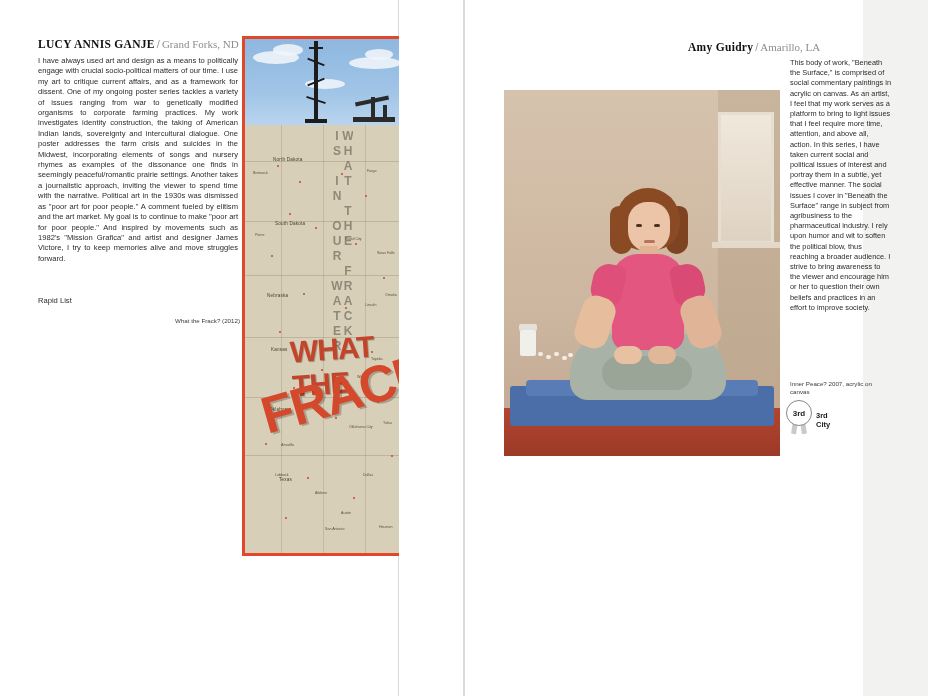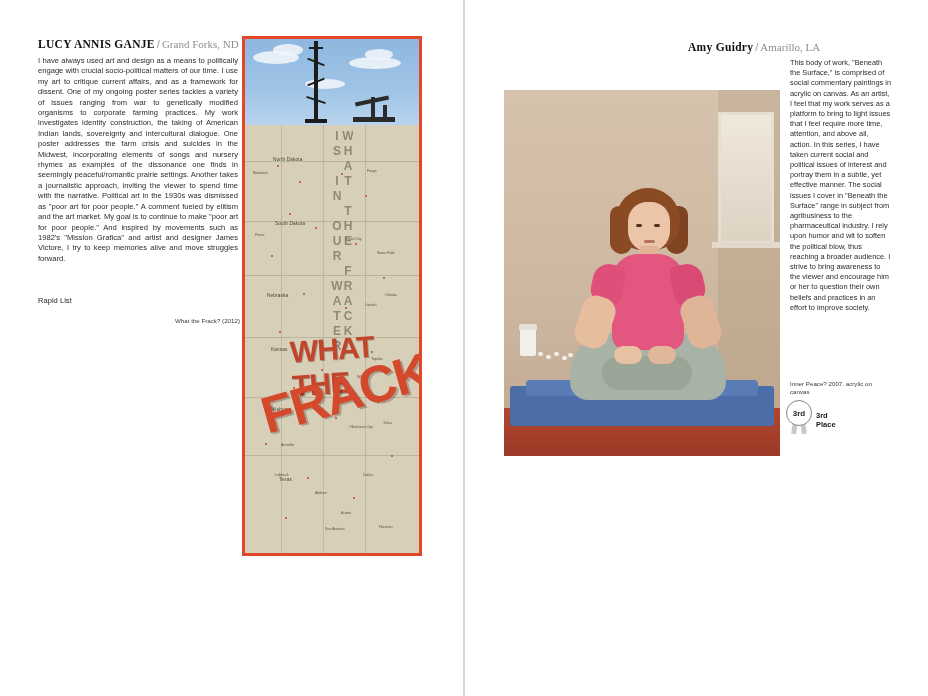--- a/index.html
+++ b/index.html
@@ -19,21 +19,21 @@
     inset: 0;
     display: flex;
   }
   .page {
     position: relative;
     background: #ffffff;
     height: 696px;
     box-sizing: border-box;
   }
   .page-left {
-    width: 464px;
+    width: 399px;
     border-right: 1px solid #d8d8d6;
   }
   .page-right {
     width: 464px;
   }
   
   .artist-head {
     position: absolute;
     left: 38px;
     top: 34px;
@@ -671,21 +671,21 @@
 
 <div class="caption-right">Inner Peace? 2007, acrylic on canvas</div>
 
 <div class="badge">
   <div class="ribbon-l"></div>
   <div class="ribbon-r"></div>
   <div class="badge-circle">3rd</div>
 </div>
 <div class="badge-label">
   <div>3rd</div>
-  <div>Place</div>
+  <div>City</div>
 </div>
 
 <div class="photo">
   <div class="wall"></div>
   <div class="wall-panel"></div>
   <div class="window"></div>
   <div class="window-sill"></div>
   <div class="floor"></div>
   <div class="mat"></div>
   <div class="mat-top"></div>

